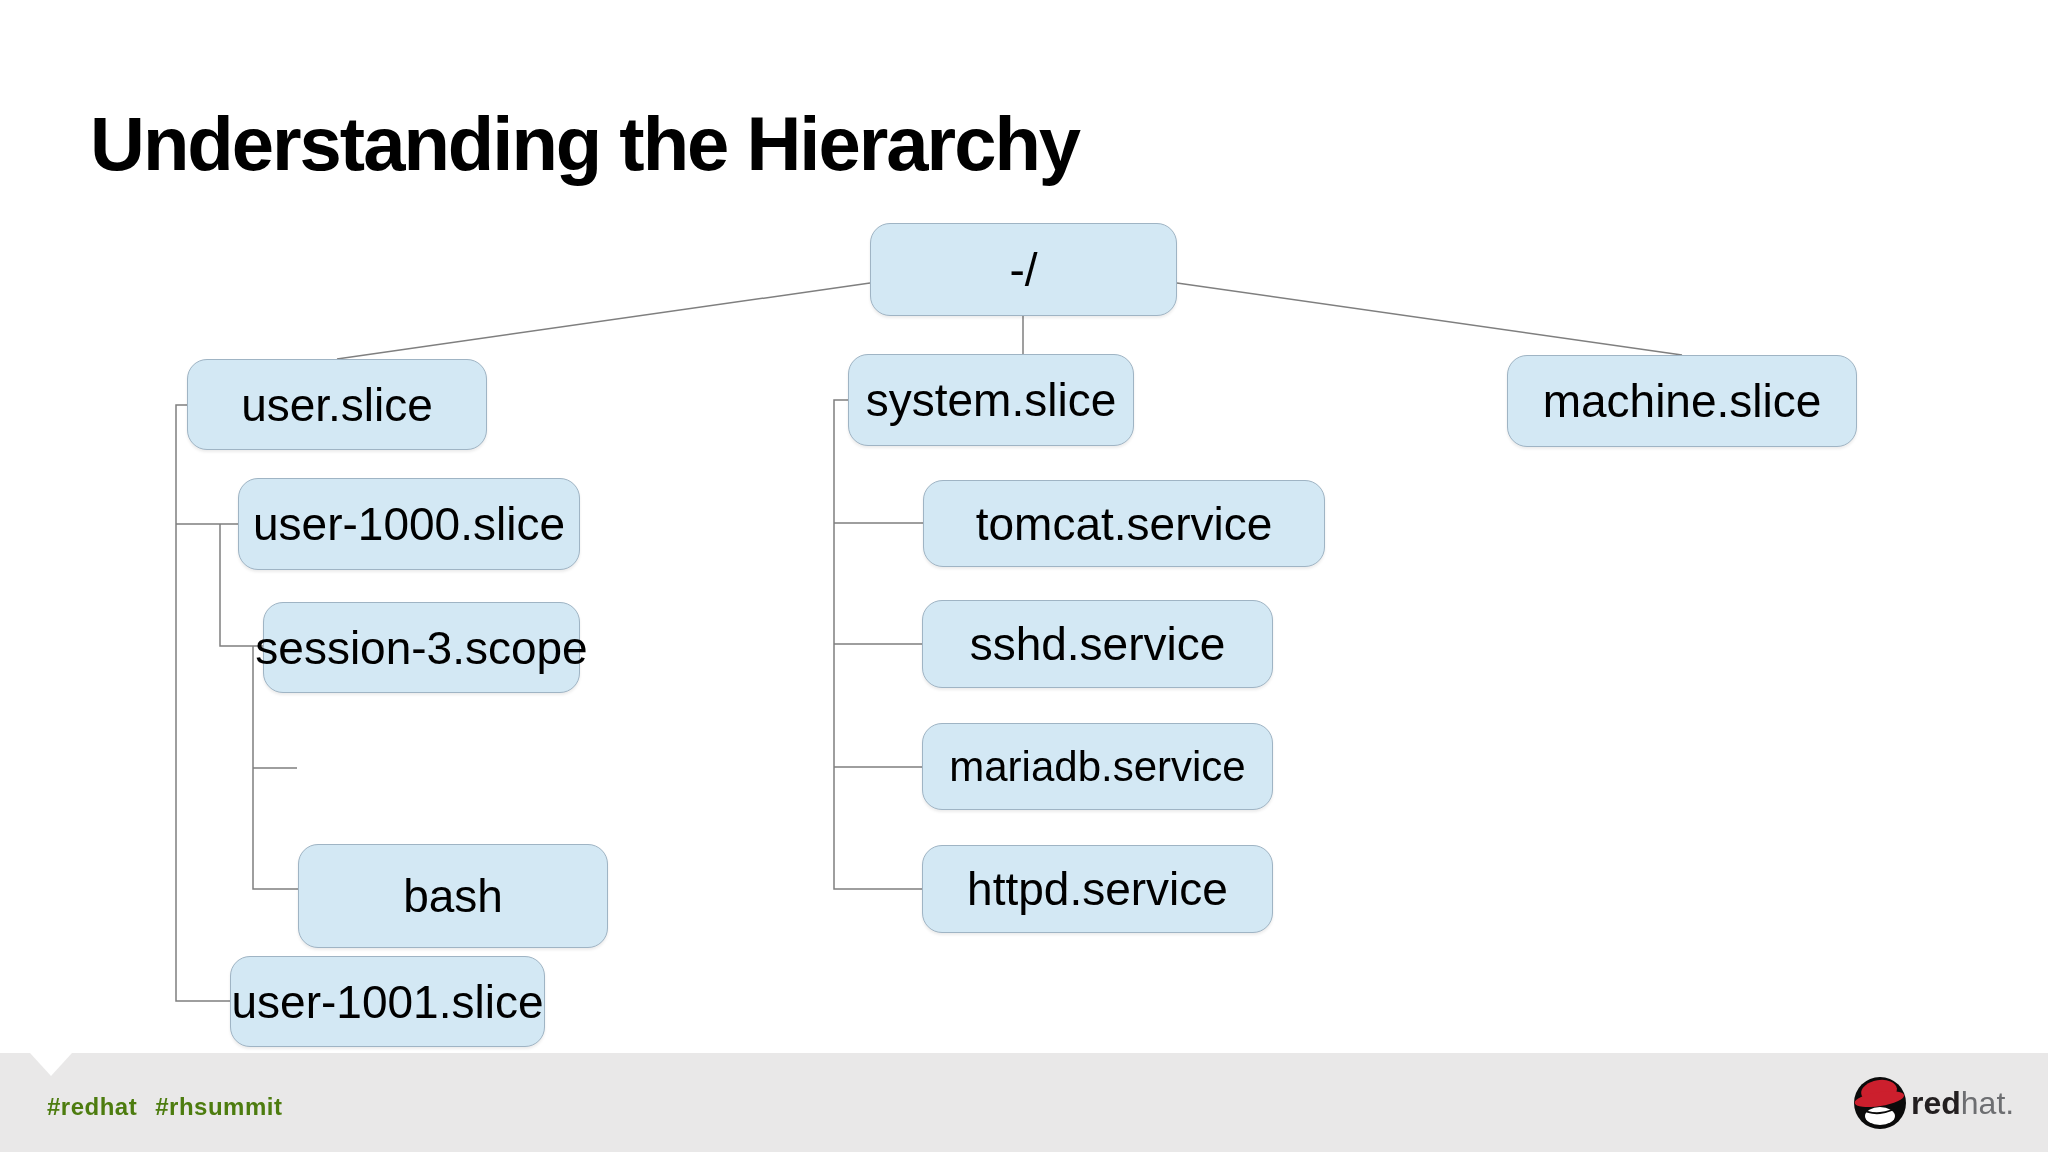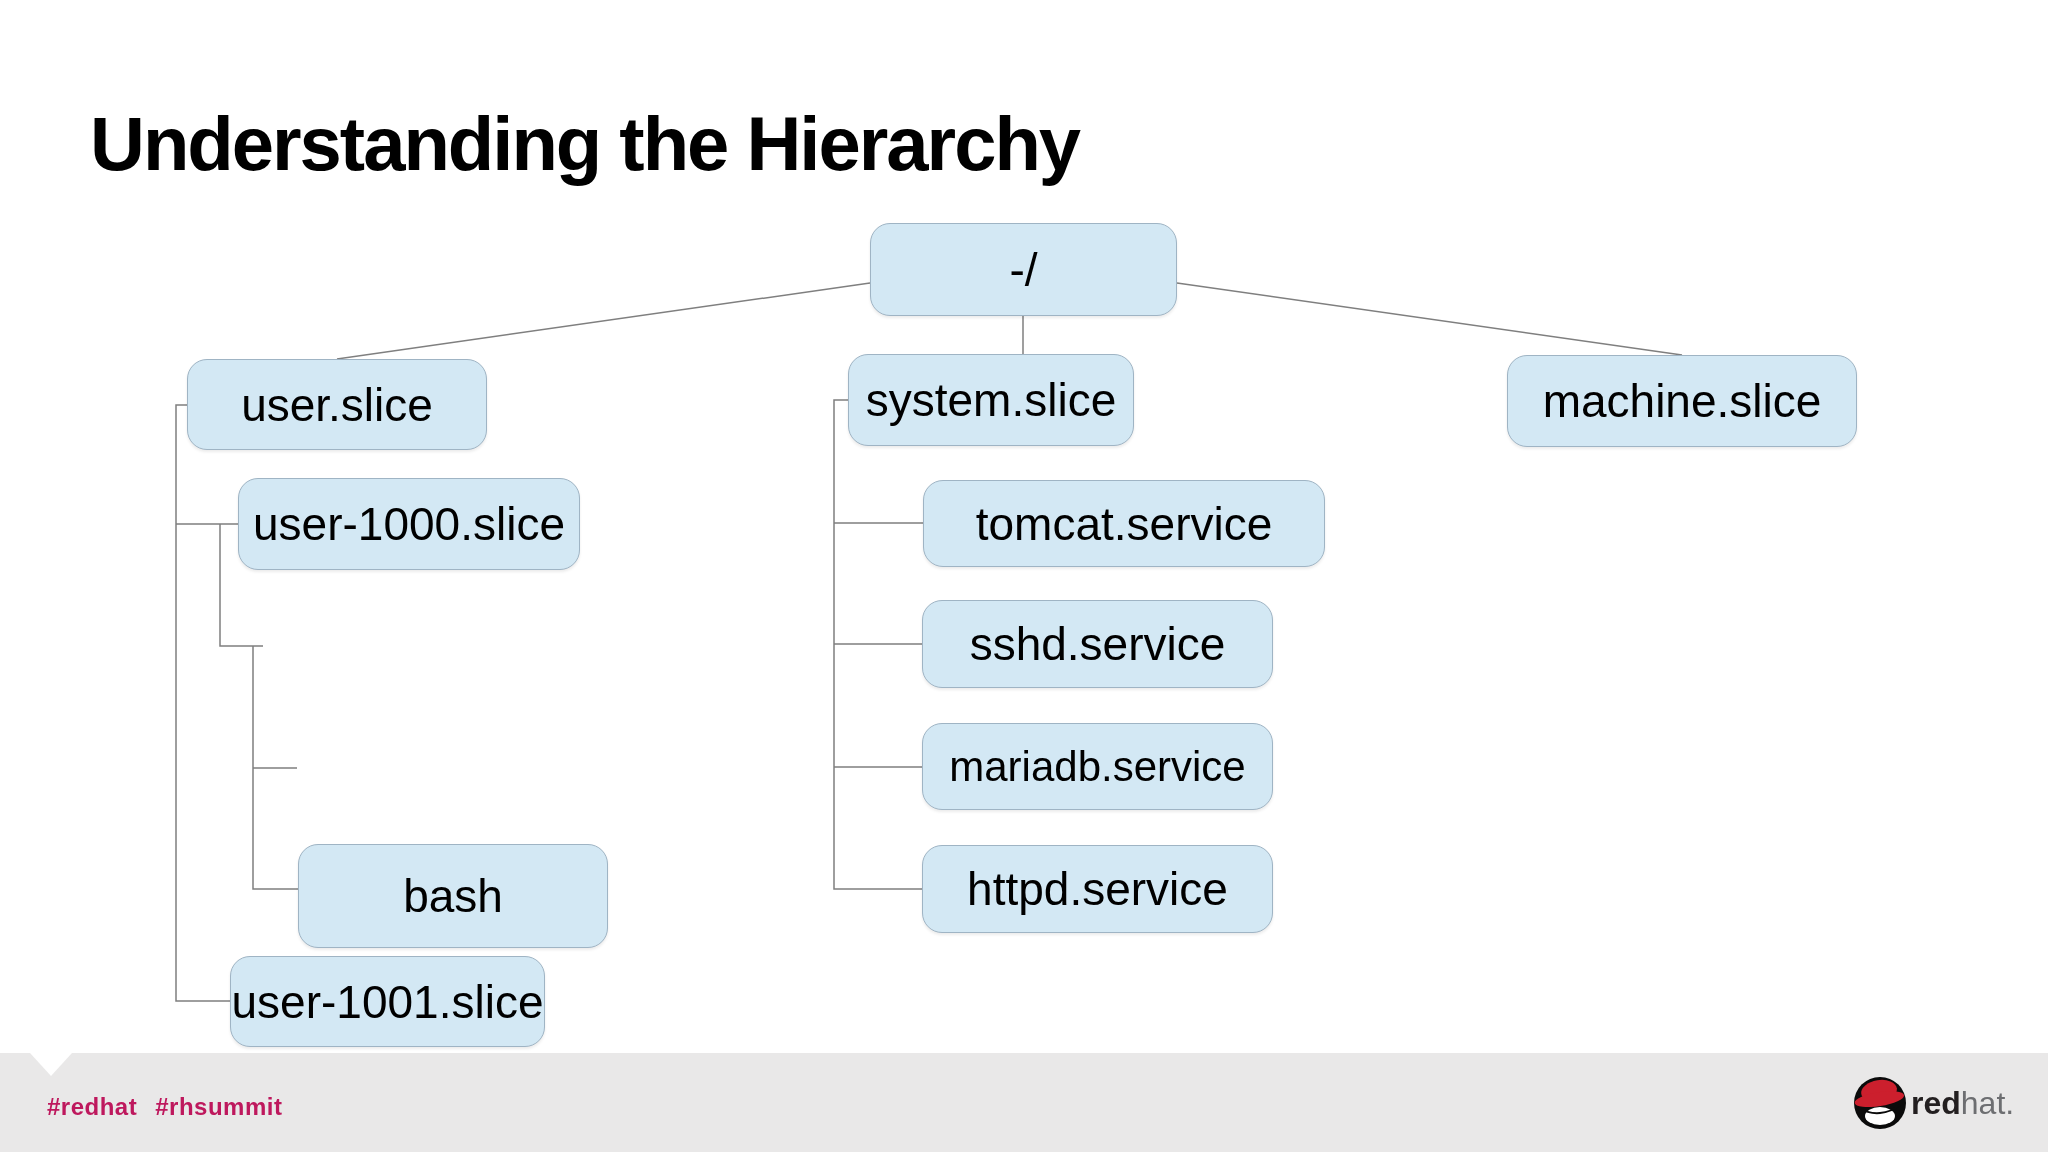--- a/index.html
+++ b/index.html
@@ -58,21 +58,21 @@
     width:0; height:0;
     border-left:21px solid transparent;
     border-right:21px solid transparent;
     border-top:23px solid #ffffff;
   }
   .hashtags {
     position:absolute;
     left:47px; top:40px;
     font-size:24px;
     font-weight:bold;
-    color:#be185d;
+    color:#4d7c0f;
     letter-spacing:0.5px;
   }
   .hashtags span { margin-right:18px; }
   .logo {
     position:absolute;
     left:1851px; top:19px;
   }
   .logo-word-bold { font-weight:bold; }
 </style>
 </head>
@@ -89,20 +89,21 @@
     <path d="M187,405 L176,405 L176,1001 L230,1001 M176,524 L238,524 M220,524 L220,646 L263,646 M253,646 L253,889 L298,889 M253,768 L297,768"></path>
     <path d="M848,400 L834,400 L834,889 L922,889 M834,523 L923,523 M834,644 L922,644 M834,767 L922,767"></path>
   </svg>
 
   <div class="node" style="left:870px;top:223px;width:307px;height:93px">-/</div>
 
   <div class="node" style="left:187px;top:359px;width:300px;height:91px">user.slice</div>
 
   <div class="node" style="left:238px;top:478px;width:342px;height:92px">user-1000.slice</div>
 
+  <div class="node" style="left:263px;top:602px;width:317px;height:91px">session-3.scope</div>
 
 
   <div class="node" style="left:298px;top:844px;width:310px;height:104px">bash</div>
 
   <div class="node" style="left:230px;top:956px;width:315px;height:91px">user-1001.slice</div>
 
   <div class="node" style="left:848px;top:354px;width:286px;height:92px">system.slice</div>
 
   <div class="node" style="left:923px;top:480px;width:402px;height:87px">tomcat.service</div>
 

